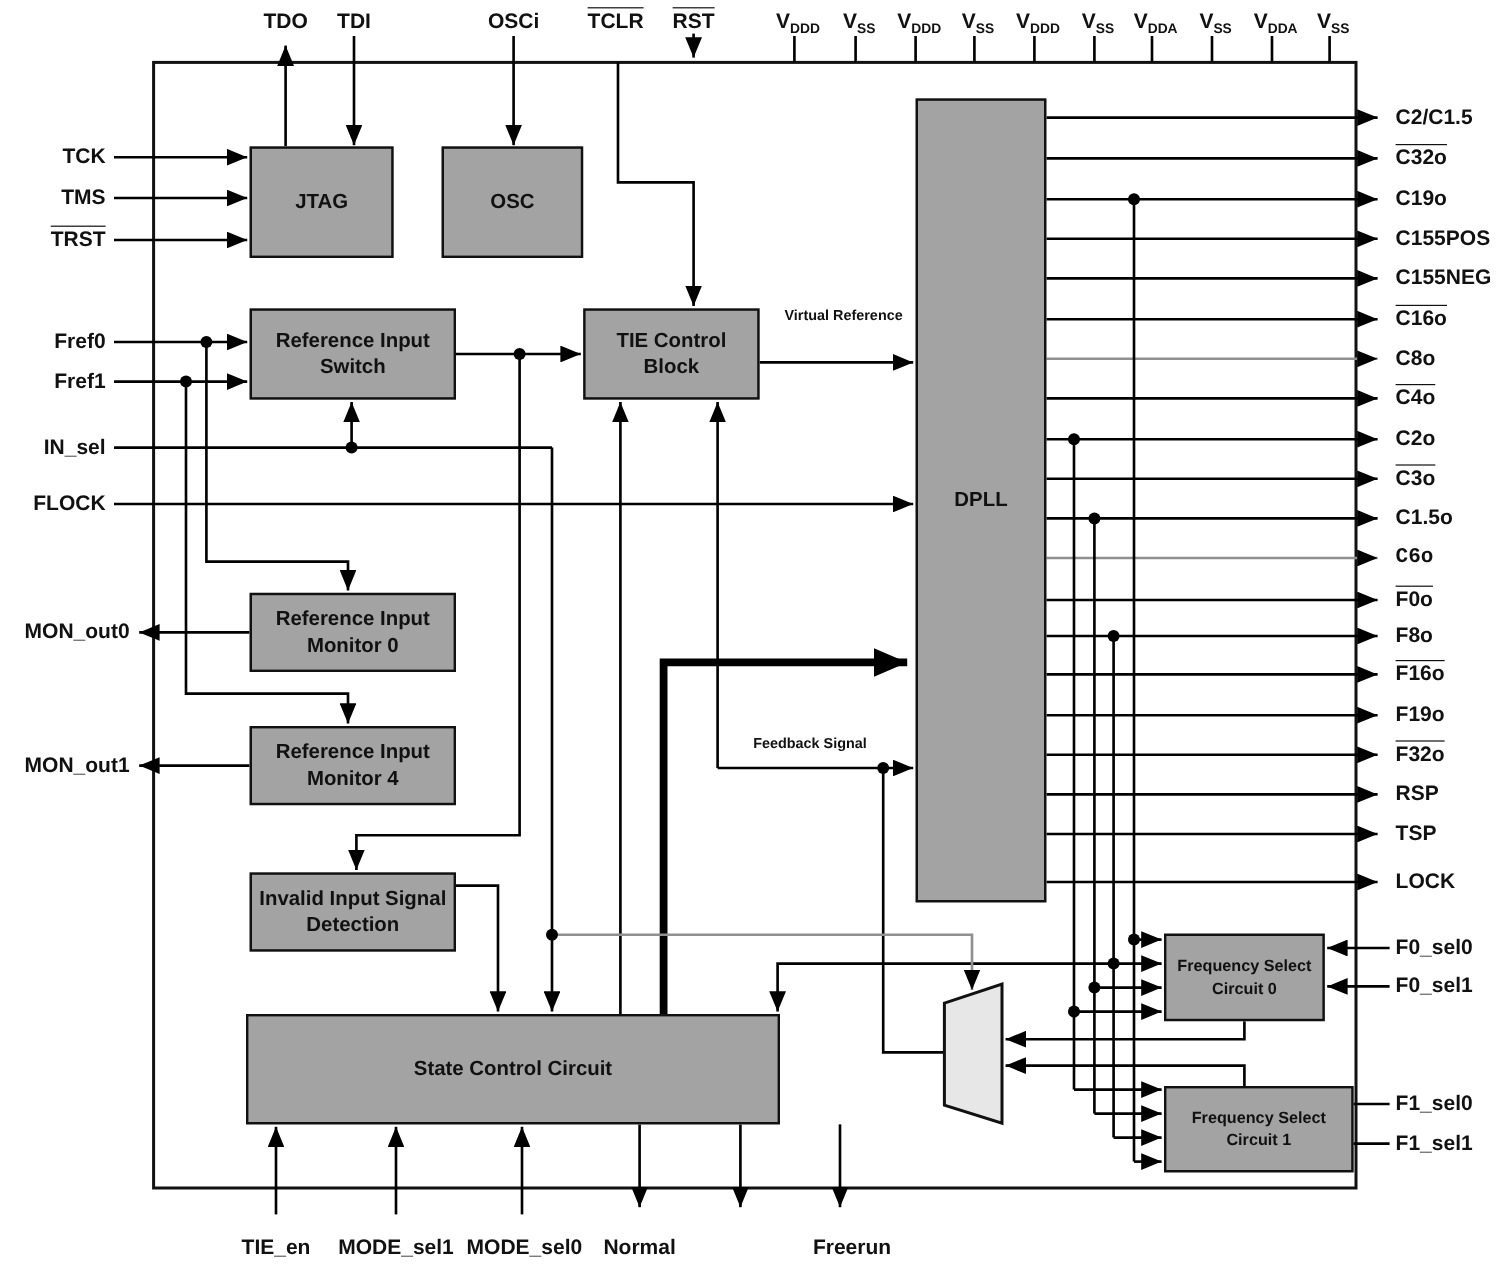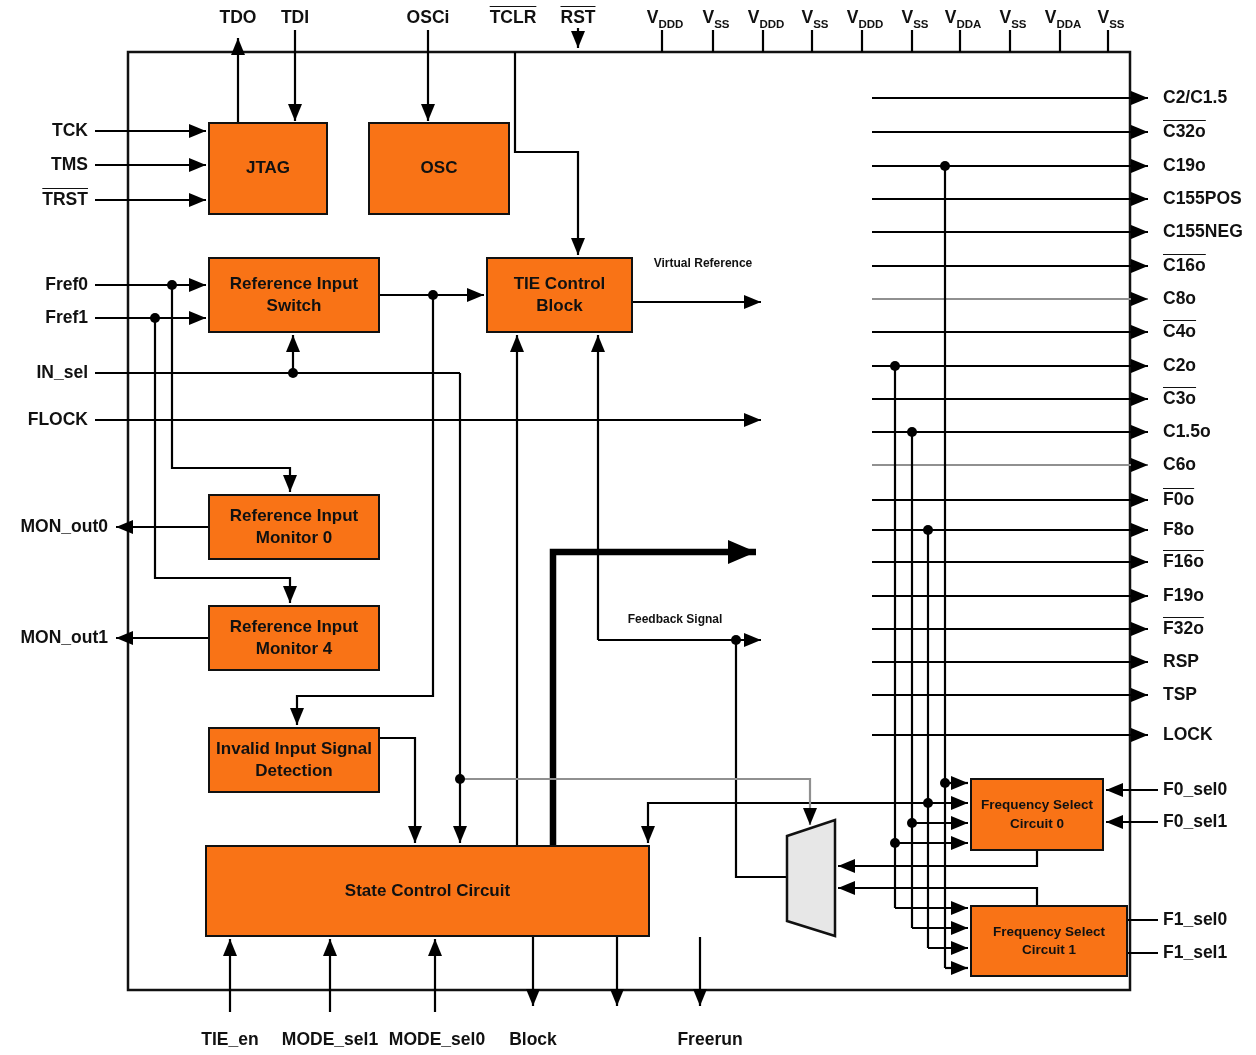--- a/index.html
+++ b/index.html
@@ -1,19 +1,19 @@
 <!DOCTYPE html>
 <html><head>
 <meta charset="utf-8">
 <style>
   html,body{margin:0;padding:0;background:#fff;}
   .stage{position:relative;width:1256px;height:1055px;background:#ffffff;
          font-family:"Liberation Sans",sans-serif;font-weight:bold;color:#111;overflow:hidden;}
   .wires{position:absolute;left:0;top:0;}
-  .block{position:absolute;background:#f97316;border:2.5px solid #111;box-sizing:border-box;
+  .block{position:absolute;background:#a3a3a3;border:2.5px solid #111;box-sizing:border-box;
          display:flex;align-items:center;justify-content:center;text-align:center;
          font-size:17px;line-height:1.3;padding:2px;}
   .block.small{font-size:13.5px;line-height:1.35;}
   .pin{position:absolute;font-size:17.5px;white-space:nowrap;line-height:22px;height:22px;}
   .t,.b{transform:translateX(-50%);}
   .l{left:0;width:88px;text-align:right;}
   .lw{left:0;width:108px;text-align:right;}
   .r{left:1163px;text-align:left;}
   .ov{text-decoration:overline;}
   sub{font-size:11.5px;font-weight:bold;}
@@ -144,23 +144,24 @@
       <circle cx="945" cy="783" r="5"></circle>
         <circle cx="928" cy="803" r="5"></circle>
       <circle cx="912" cy="823" r="5"></circle>
         <circle cx="895" cy="843" r="5"></circle>
     </g>
 
     <polygon points="787,836 835,820 835,936 787,921" fill="#e7e7e7" stroke="#111" stroke-width="2.5"></polygon>
   </svg>
 
   <div class="block" style="left:208px;top:122px;width:120px;height:93px;">JTAG</div>
-  <div class="block" style="left:368px;top:122px;width:142px;height:93px;">OSC</div>
+  <div class="block" style="left:368px;top:122px;width:118px;height:93px;">OSC</div>
   <div class="block" style="left:486px;top:257px;width:147px;height:76px;">TIE Control Block</div>
   <div class="block" style="left:208px;top:257px;width:172px;height:76px;">Reference Input Switch</div>
+  <div class="block" style="left:763px;top:82px;width:109px;height:670px;">DPLL</div>
   <div class="block" style="left:208px;top:494px;width:172px;height:66px;">Reference Input Monitor 0</div>
   <div class="block" style="left:208px;top:605px;width:172px;height:66px;">Reference Input Monitor 4</div>
   <div class="block" style="left:205px;top:845px;width:445px;height:92px;">State Control Circuit</div>
   <div class="block" style="left:208px;top:727px;width:172px;height:66px;">Invalid Input Signal Detection</div>
   <div class="block small" style="left:970px;top:778px;width:134px;height:73px;">Frequency Select Circuit 0</div>
   <div class="block small" style="left:970px;top:905px;width:158px;height:72px;">Frequency Select Circuit 1</div>
 
   <div class="note" style="left:648px;top:254px;width:110px;">Virtual Reference</div>
   <div class="note" style="left:600px;top:610px;width:150px;">Feedback Signal</div>
 
@@ -194,35 +195,35 @@
   <div class="pin r" style="top:120px;"><span class="ov">C32o</span></div>
   <div class="pin r" style="top:154px;"><span>C19o</span></div>
   <div class="pin r" style="top:187px;"><span>C155POS</span></div>
   <div class="pin r" style="top:220px;"><span>C155NEG</span></div>
   <div class="pin r" style="top:254px;"><span class="ov">C16o</span></div>
   <div class="pin r" style="top:287px;"><span>C8o</span></div>
   <div class="pin r" style="top:320px;"><span class="ov">C4o</span></div>
   <div class="pin r" style="top:354px;"><span>C2o</span></div>
   <div class="pin r" style="top:387px;"><span class="ov">C3o</span></div>
   <div class="pin r" style="top:420px;"><span>C1.5o</span></div>
-  <div class="pin r" style="top:453px;"><span>C6o</span></div>
+  <div class="pin r" style="top:453px;font-family:Liberation Mono, monospace;"><span>C6o</span></div>
   <div class="pin r" style="top:488px;"><span class="ov">F0o</span></div>
   <div class="pin r" style="top:518px;"><span>F8o</span></div>
   <div class="pin r" style="top:550px;"><span class="ov">F16o</span></div>
   <div class="pin r" style="top:584px;"><span>F19o</span></div>
   <div class="pin r" style="top:617px;"><span class="ov">F32o</span></div>
   <div class="pin r" style="top:650px;"><span>RSP</span></div>
   <div class="pin r" style="top:683px;"><span>TSP</span></div>
   <div class="pin r" style="top:723px;"><span>LOCK</span></div>
 
   <div class="pin r" style="top:778px;"><span>F0_sel0</span></div>
   <div class="pin r" style="top:810px;"><span>F0_sel1</span></div>
   <div class="pin r" style="top:908px;"><span>F1_sel0</span></div>
   <div class="pin r" style="top:941px;"><span>F1_sel1</span></div>
 
   <div class="pin b" style="left:230px;top:1028px;"><span>TIE_en</span></div>
   <div class="pin b" style="left:330px;top:1028px;"><span>MODE_sel1</span></div>
   <div class="pin b" style="left:437px;top:1028px;"><span>MODE_sel0</span></div>
-  <div class="pin b" style="left:533px;top:1028px;"><span>Block</span></div>
+  <div class="pin b" style="left:533px;top:1028px;"><span>Normal</span></div>
   <div class="pin b" style="left:616px;top:1028px;margin-top:24px;"><span>Holdover</span></div>
   <div class="pin b" style="left:710px;top:1028px;"><span>Freerun</span></div>
 
 </div>
 
 </body></html>

